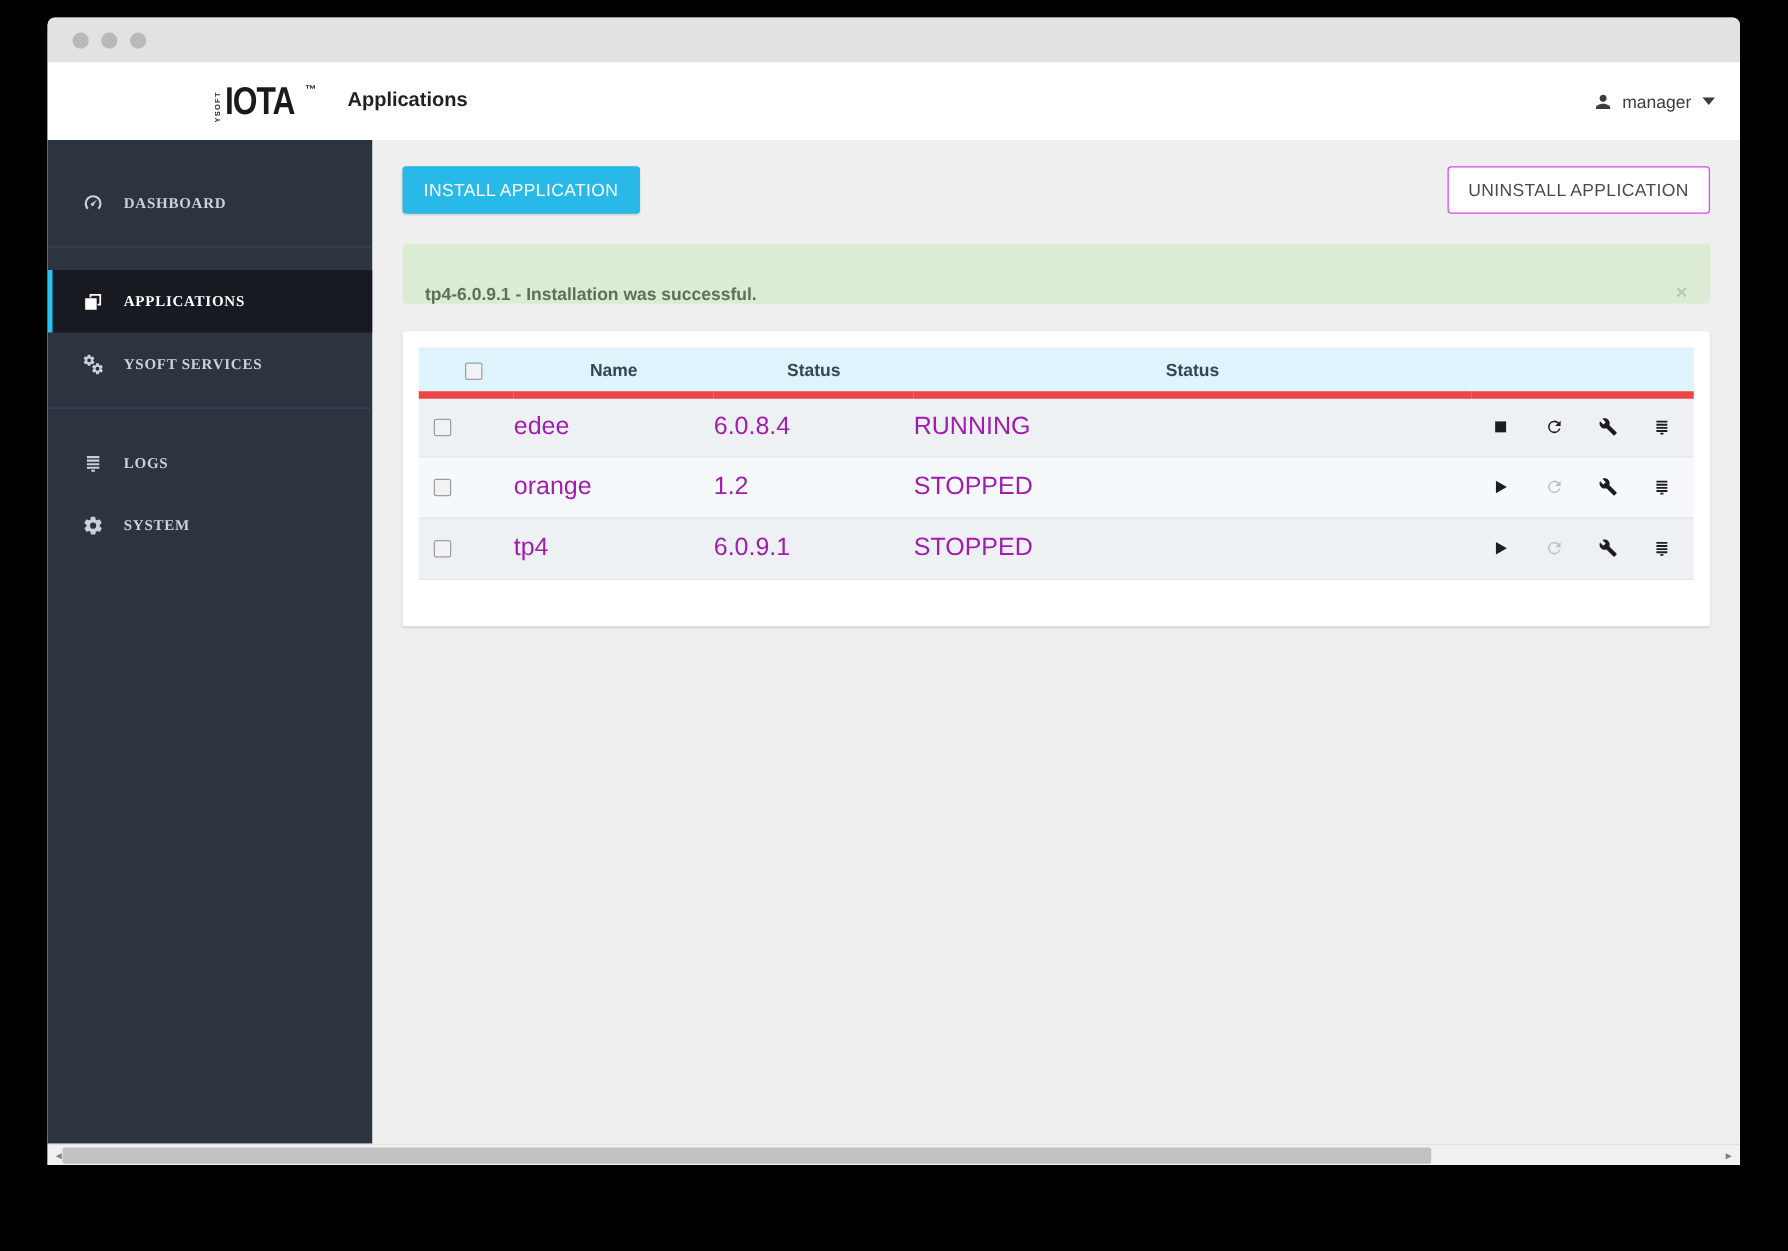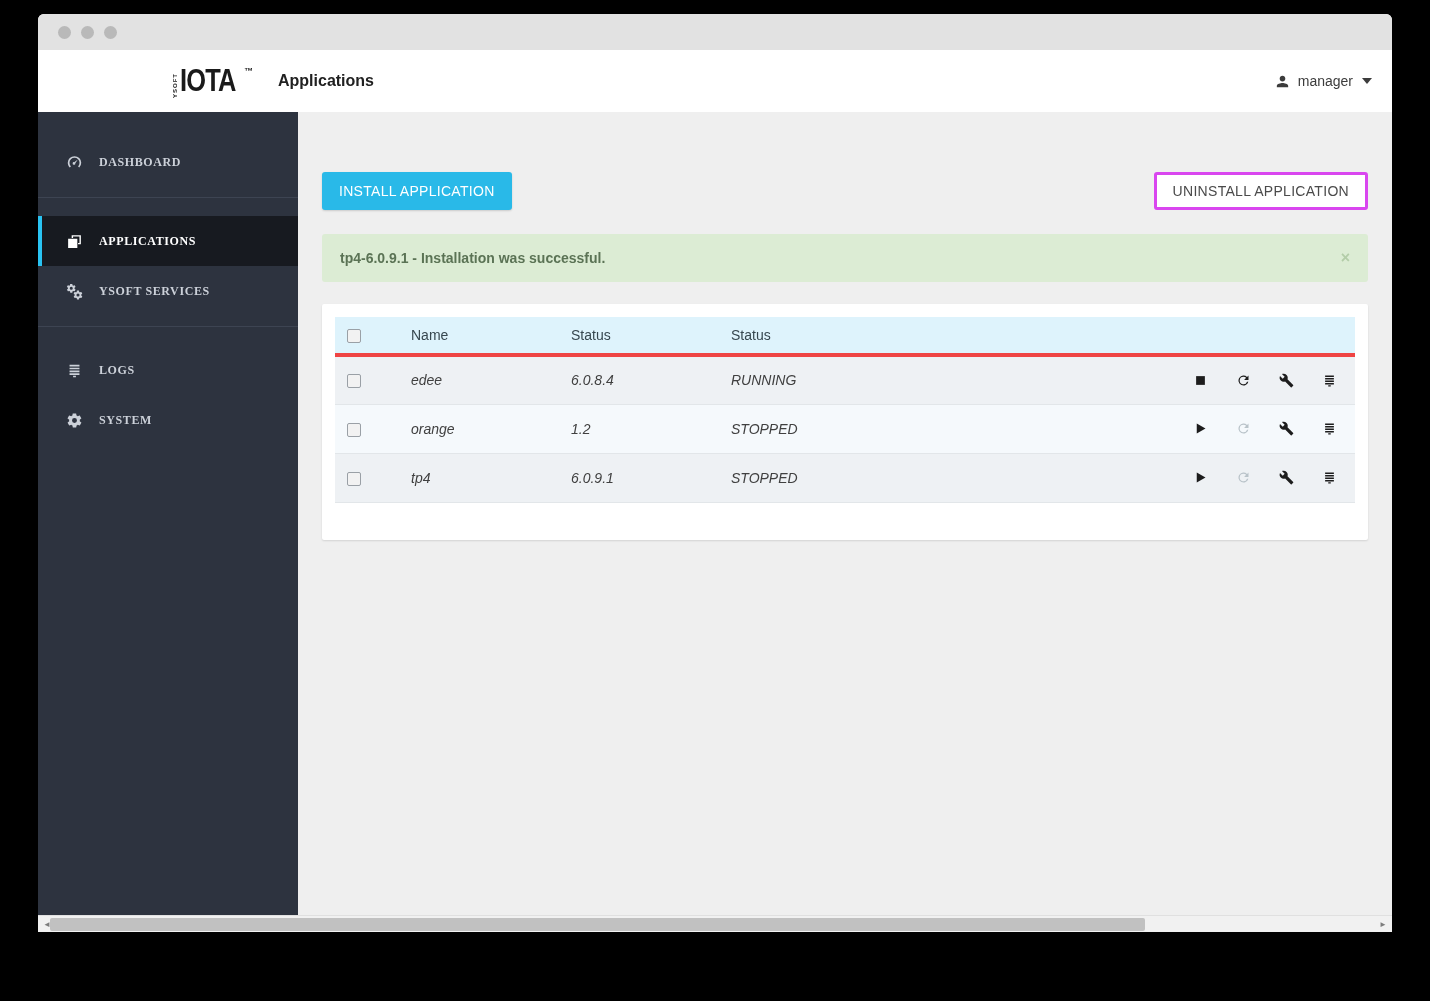--- a/index.html
+++ b/index.html
@@ -44,41 +44,41 @@
   .side-item .side-icon { width:20px; display:inline-flex; justify-content:center; margin-right:15px; }
   .side-item svg { width:17px; height:17px; fill:#ccd1d9; }
   .side-item.active { background:var(--sidebar_active_bg,#171a20); border-left:4px solid var(--sidebar_active_border,#29c3f2); color:#fff; }
   .side-item.active svg { fill:#fff; }
   .side-divider { height:1px; background:#3d4452; margin:10px 0 18px 0; }
 
   .main { flex:1 1 auto; background:#efefef; padding:21px 24px 0 24px; overflow:hidden; }
 
   
   .toolbar { display:flex; justify-content:space-between; align-items:flex-start; }
-  .btn { height:38px; font-size:14px; letter-spacing:.3px; border-radius:3px; cursor:pointer; font-family:inherit;margin-top:39px; }
+  .btn { height:38px; font-size:14px; letter-spacing:.3px; border-radius:3px; cursor:pointer; font-family:inherit; }
   .btn-install { background:var(--accent,#29b9e8); color:#fff; border:none; padding:0 17px; font-weight:500; box-shadow:0 1px 2px rgba(0,0,0,.15); }
-  .btn-uninstall { background:#fff; color:#4a4a4a; border:3px solid #d946ef; padding:0 16px; }
+  .btn-uninstall { background:#fff; color:#4a4a4a; border:1px solid #d946ef; padding:0 16px; }
 
   
   .alert {
     margin-top:24px; height:48px; background:var(--alert_bg,#dcecd4); border-radius:3px;
-    display:flex; align-items:center; padding:0 18px;
+    display:flex; align-items:flex-end; padding:0 18px;
   }
   .alert-text { flex:1 1 auto; font-size:14px; font-weight:700; color:var(--alert_text,#5b7355); }
   .alert-close { color:#b3cda8; font-size:16px; font-weight:700; cursor:pointer; line-height:1; }
 
   
   .card { margin-top:22px; background:#fff; border-radius:2px; box-shadow:0 1px 2px rgba(0,0,0,.12); padding:13px 13px 37px 13px; }
   table { width:100%; border-collapse:collapse; table-layout:fixed; }
   thead tr { background:var(--table_header_bg,#def3fc); height:38px; }
-  thead th { font-size:14px; font-weight:400; color:#37474f; text-align:left; border-bottom:4px solid #ef4444; }
+  thead th { font-size:14px; font-weight:700; color:#37474f; text-align:center; border-bottom:6px solid #ef4444; }
   tbody tr { height:49px; border-bottom:1px solid #e2e6e9; }
   tbody tr:nth-child(odd) { background:var(--row_odd_bg,#eef1f4); }
   tbody tr:nth-child(even) { background:var(--row_even_bg,#f5f9fc); }
-  td { font-size:14px; color:#404040;font-style:italic; }
+  td { font-size:20px; color:#a21caf; }
   .col-cb { width:76px; padding-left:12px; }
   .col-name { width:160px; }
   .col-version { width:160px; }
   .col-status { }
   .col-actions { width:178px; padding-right:18px; }
   .cb {
     display:inline-block; width:14px; height:14px; background:#f2f2f2;
     border:1px solid #9aa0a6; border-radius:2px; cursor:pointer; vertical-align:middle;
   }
   .actions-wrap { display:flex; justify-content:flex-end; gap:28px; align-items:center; }

